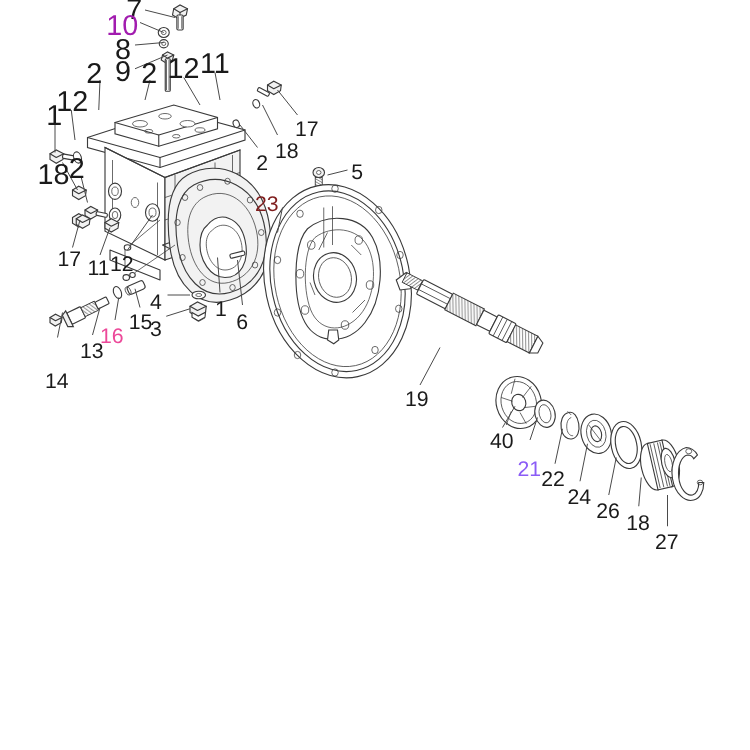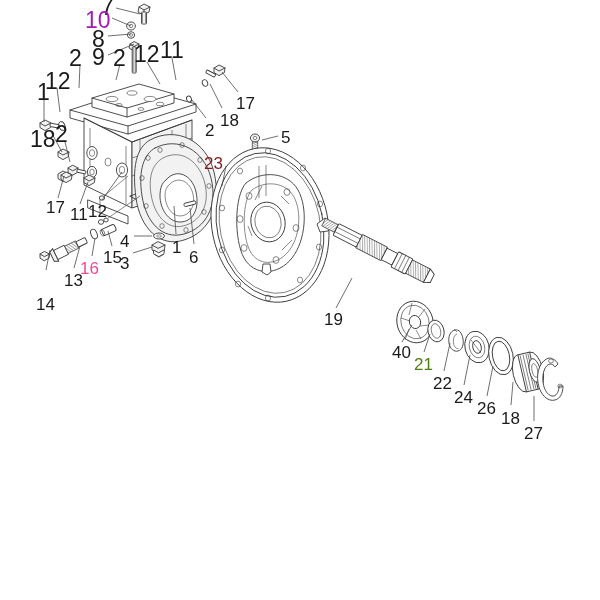--- a/index.html
+++ b/index.html
@@ -442,21 +442,21 @@
       <span class="callout callout-md" style="left: 120px; top: 255px; color: rgb(26, 26, 26);">3</span>
       <span class="callout callout-md" style="left: 189px; top: 249px; color: rgb(26, 26, 26);">6</span>
       <span class="callout callout-md" style="left: 172px; top: 239px; color: rgb(26, 26, 26);">1</span>
       <span class="callout callout-md" style="left: 236px; top: 95px; color: rgb(26, 26, 26);">17</span>
       <span class="callout callout-md" style="left: 220px; top: 112px; color: rgb(26, 26, 26);">18</span>
       <span class="callout callout-md" style="left: 205px; top: 122px; color: rgb(26, 26, 26);">2</span>
       <span class="callout callout-md" style="left: 281px; top: 129px; color: rgb(26, 26, 26);">5</span>
       <span class="callout callout-md" style="left: 204px; top: 155px; color: #7f1d1d;">23</span>
       <span class="callout callout-md" style="left: 324px; top: 311px; color: rgb(26, 26, 26);">19</span>
       <span class="callout callout-md" style="left: 392px; top: 344px; color: rgb(26, 26, 26);">40</span>
-      <span class="callout callout-md" style="left: 414px; top: 356px; color: #4d7c0f;">21</span>
+      <span class="callout callout-md" style="left: 414px; top: 367px; color: #8b5cf6;">21</span>
       <span class="callout callout-md" style="left: 433px; top: 375px; color: rgb(26, 26, 26);">22</span>
       <span class="callout callout-md" style="left: 454px; top: 389px; color: rgb(26, 26, 26);">24</span>
       <span class="callout callout-md" style="left: 477px; top: 400px; color: rgb(26, 26, 26);">26</span>
       <span class="callout callout-md" style="left: 501px; top: 410px; color: rgb(26, 26, 26);">18</span>
       <span class="callout callout-md" style="left: 524px; top: 425px; color: rgb(26, 26, 26); text-align: center;">27</span>
     </div>
 
 </div>
 
 </body></html>

